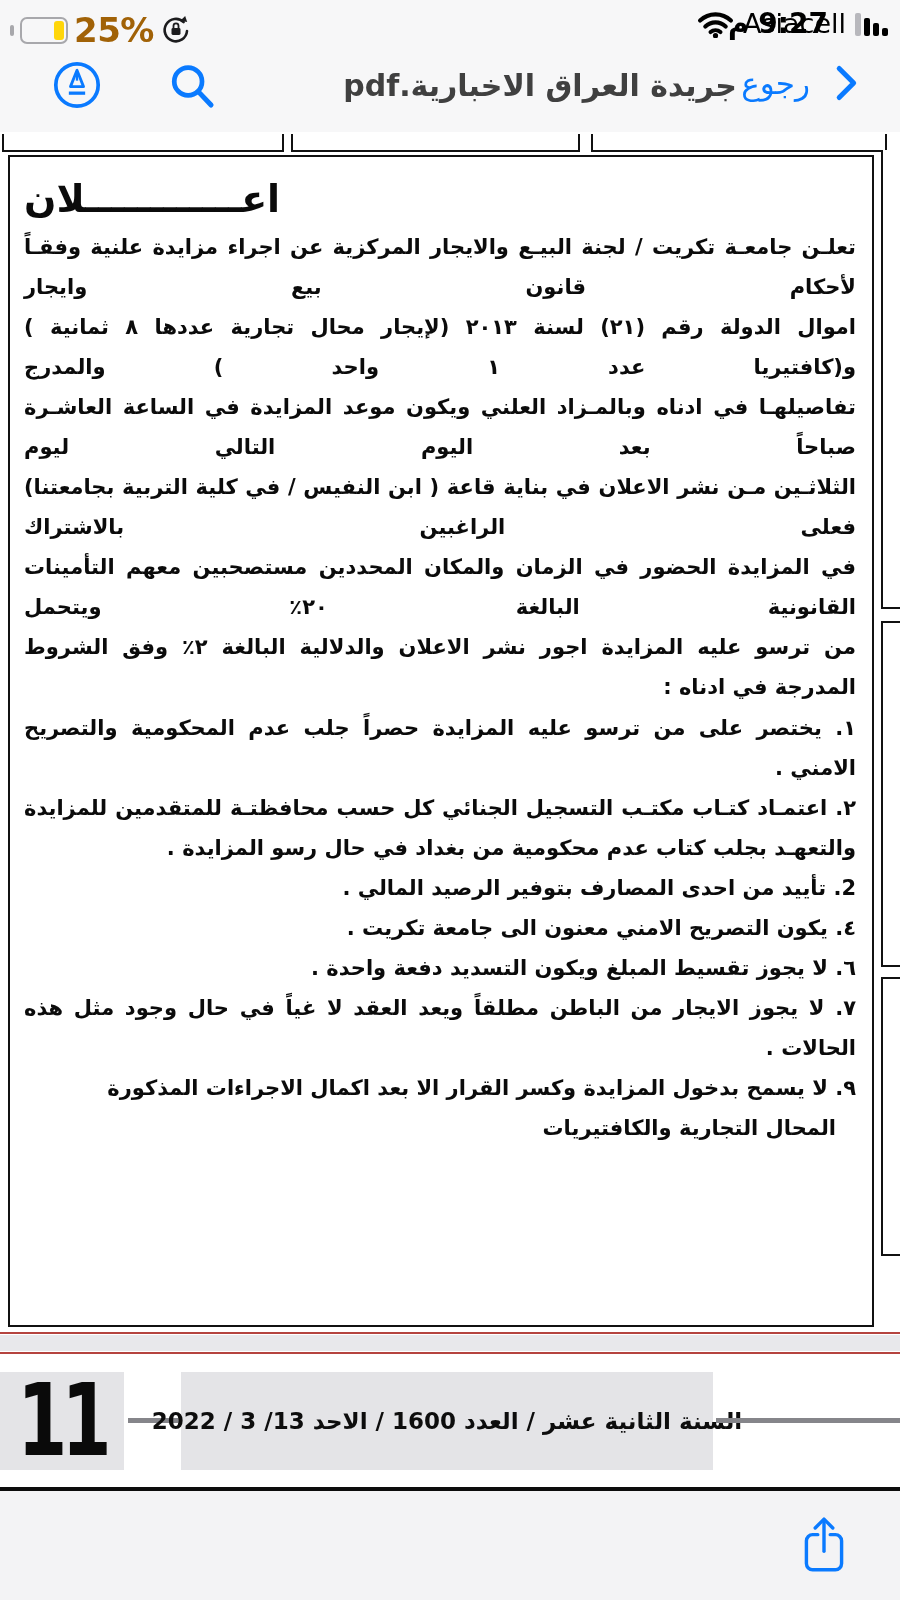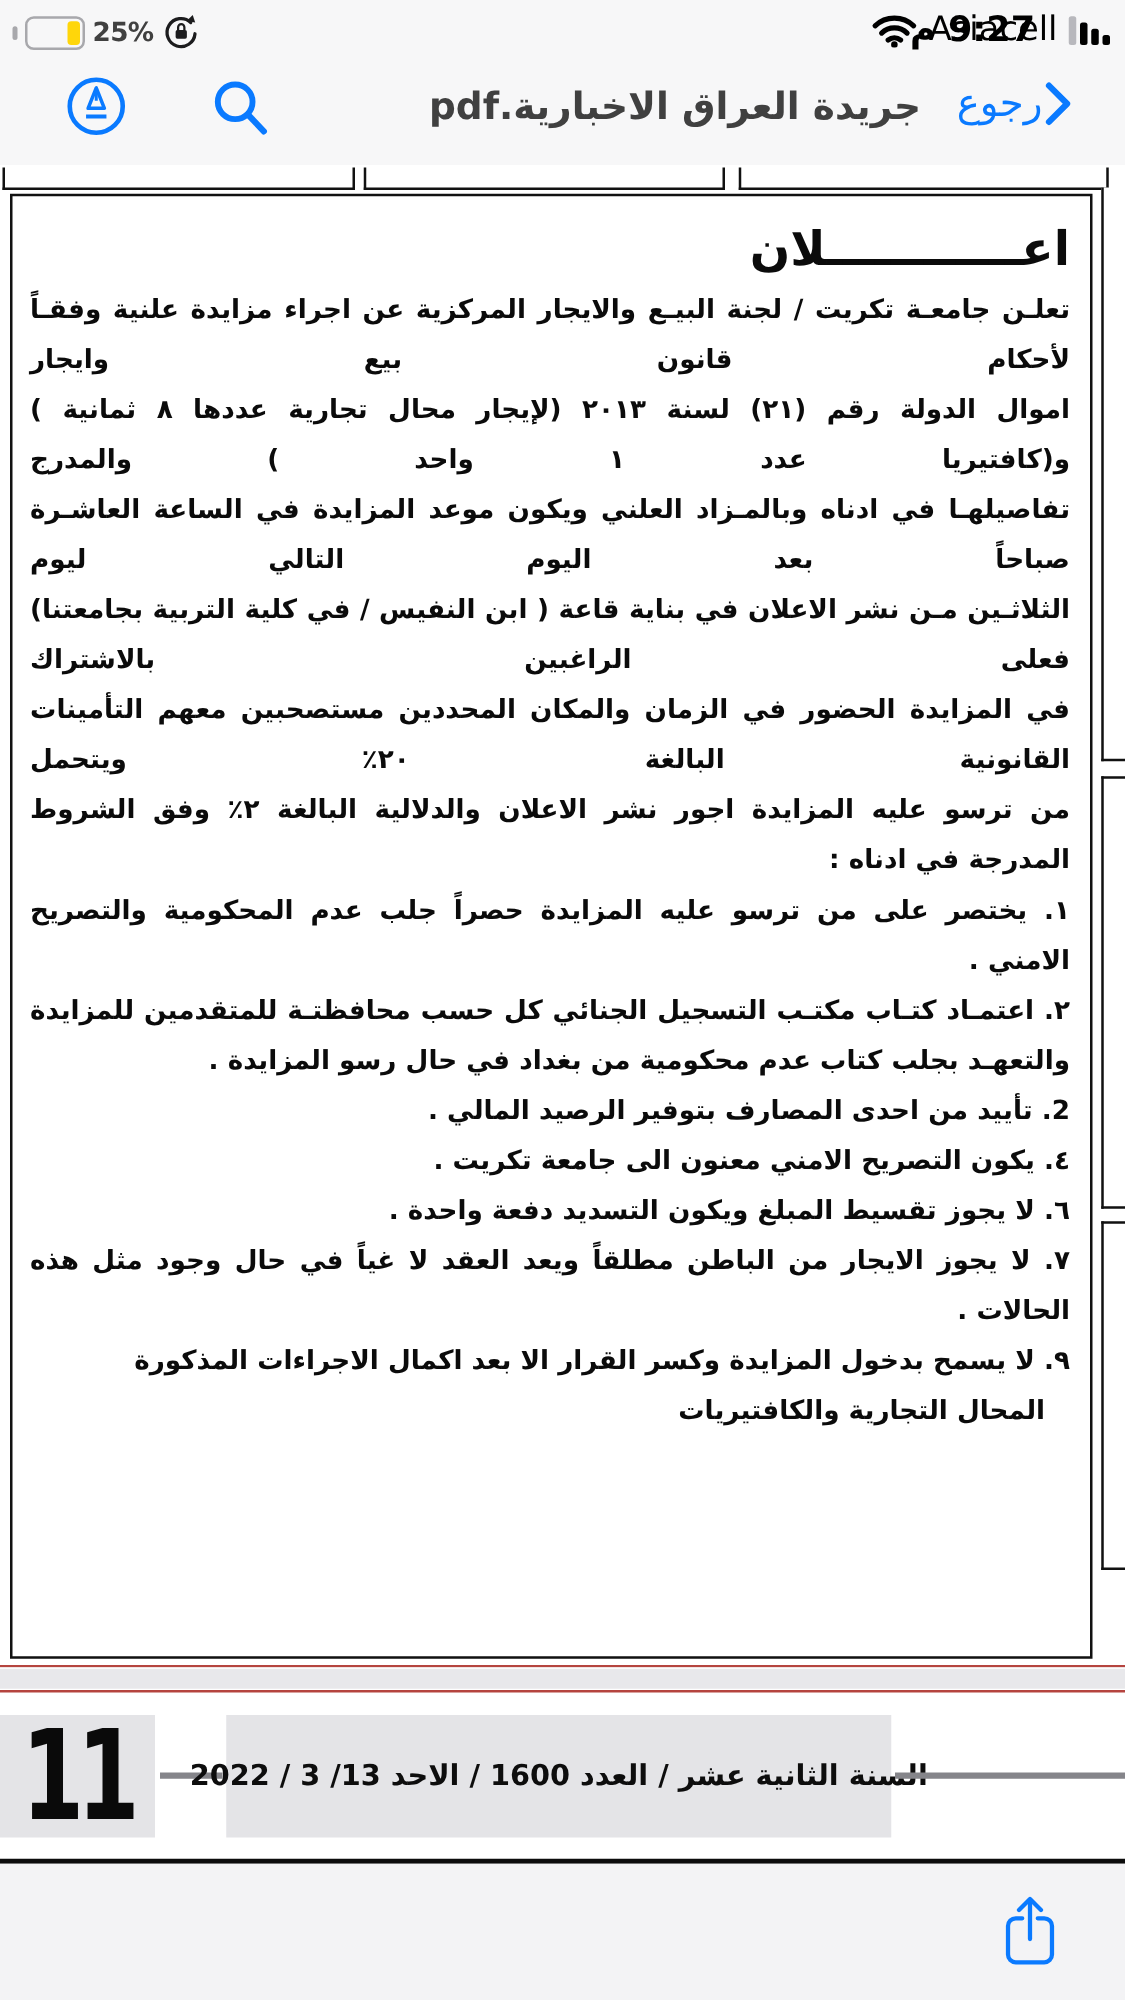--- a/index.html
+++ b/index.html
@@ -7,40 +7,40 @@
     width:900px;height:1600px;position:relative;overflow:hidden;
     background:#ffffff;font-family:"DejaVu Sans","Liberation Sans",sans-serif;
     -webkit-font-smoothing:antialiased;
   }
   
   .top-chrome{position:absolute;top:0;left:0;width:900px;height:132px;background:#f7f7f8;}
   .status-left{position:absolute;top:10px;left:10px;display:flex;align-items:center;gap:6px;}
   .bat-tip{width:4px;height:11px;border-radius:2px;background:#a8a8ac;}
   .bat-body{position:relative;width:44px;height:23px;border:2px solid #a8a8ac;border-radius:7px;background:#f7f7f8;}
   .bat-fill{position:absolute;top:2px;bottom:2px;right:2px;width:10px;border-radius:3px;}
-  .bat-pct{font-size:21px;font-weight:600;color:#404040;letter-spacing:-0.5px;}
+  .bat-pct{font-size:34px;font-weight:600;color:#a16207;letter-spacing:-0.5px;}
   .status-time{position:absolute;top:7px;left:0;width:780px;text-align:right;font-size:28px;font-weight:600;color:#000;padding-left:48px;}
   .status-right{position:absolute;top:8px;right:12px;display:flex;align-items:center;gap:9px;}
   .carrier{font-size:27px;color:#000;}
   .sigbars{display:flex;align-items:flex-end;gap:3px;height:24px;}
   .sigbars i{display:block;width:6px;border-radius:2px;}
   .nav-markup{position:absolute;left:52px;top:60px;cursor:pointer;}
   .nav-search{position:absolute;left:168px;top:62px;cursor:pointer;}
   .nav-title{position:absolute;left:325px;top:68px;width:430px;text-align:center;
     font-size:30px;font-weight:700;color:#404040;direction:rtl;white-space:nowrap;overflow:hidden;}
-  .nav-back{position:absolute;right:40px;top:64px;display:flex;align-items:center;gap:0;cursor:pointer;}
+  .nav-back{position:absolute;right:40px;top:64px;display:flex;align-items:center;gap:24px;cursor:pointer;}
   .nav-back .lbl{font-size:31px;color:#0a7aff;}
   
   .doc{position:absolute;top:132px;left:0;width:900px;height:1356px;background:#fff;}
   .frag-top{position:absolute;top:2px;height:16px;border:2.5px solid #111;border-top:none;background:#fff;}
   .frag-right{position:absolute;left:881px;width:22px;border-left:2.5px solid #111;background:#fff;}
   .main-box{position:absolute;left:8px;top:23px;width:866px;height:1172px;
     border:2.5px solid #111;box-sizing:border-box;direction:rtl;
     padding:10px 16px 0 14px;overflow:hidden;color:#0b0b0b;}
-  .ad-title{text-align:right;font-size:38px;font-weight:700;line-height:56px;margin-top:4px;letter-spacing:1px;}
+  .ad-title{text-align:left;font-size:38px;font-weight:700;line-height:56px;margin-top:4px;letter-spacing:1px;}
   .para{font-size:21px;font-weight:700;line-height:40px;}
   .pline{text-align:justify;text-align-last:justify;}
   .conds{margin-top:1px;font-size:21px;font-weight:700;line-height:40px;}
   .cond{text-align:justify;}
   .shops-heading{font-size:21px;font-weight:700;line-height:40px;padding-right:20px;text-align:right;}
   
   .rule-band{position:absolute;left:0;top:1200px;width:900px;}
   .rule-red{height:2px;background:#b5443f;}
   .rule-gray{height:16px;background:#e8e8eb;border-top:1px solid #fff;border-bottom:1px solid #fff;}
   .folio{position:absolute;top:1240px;left:0;width:900px;height:98px;border-radius:29px;}

